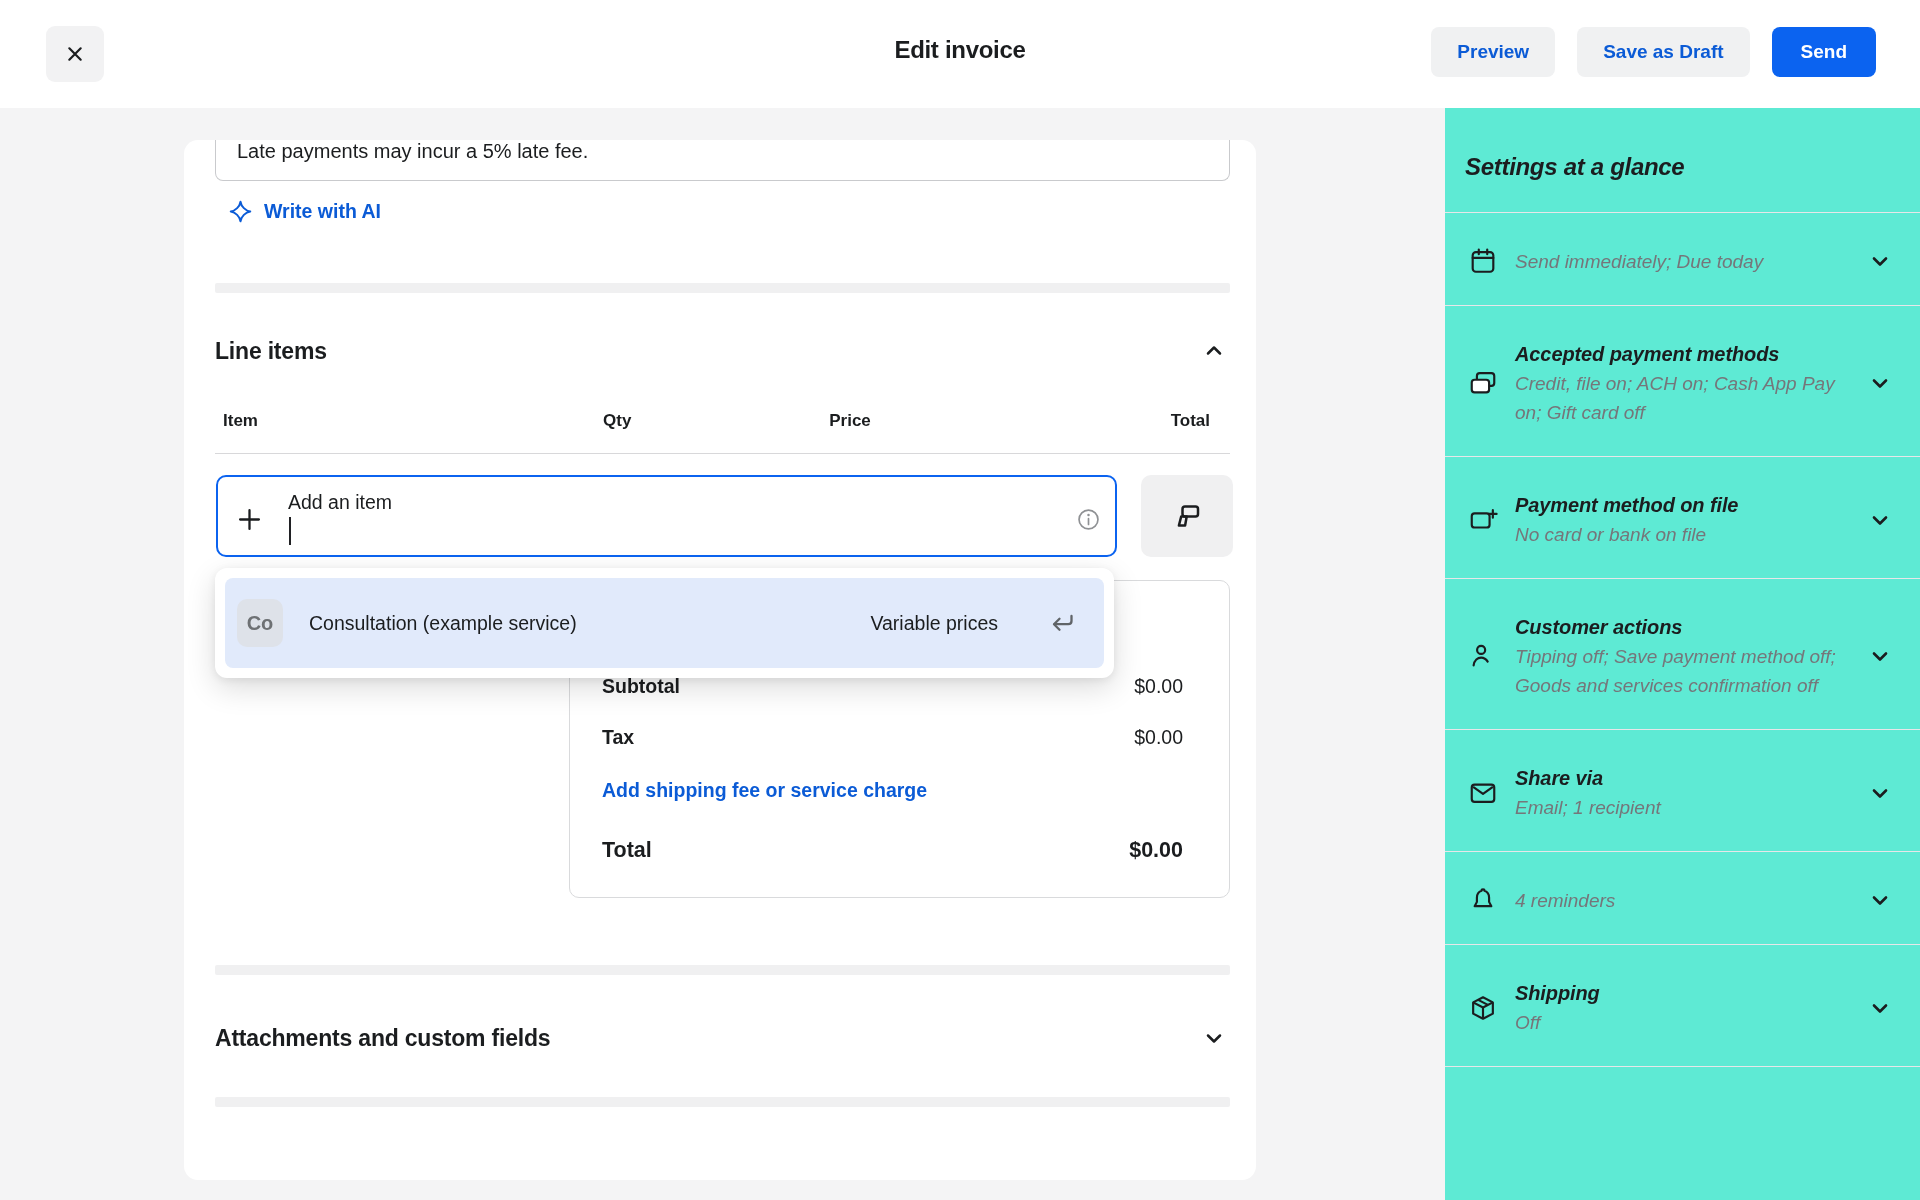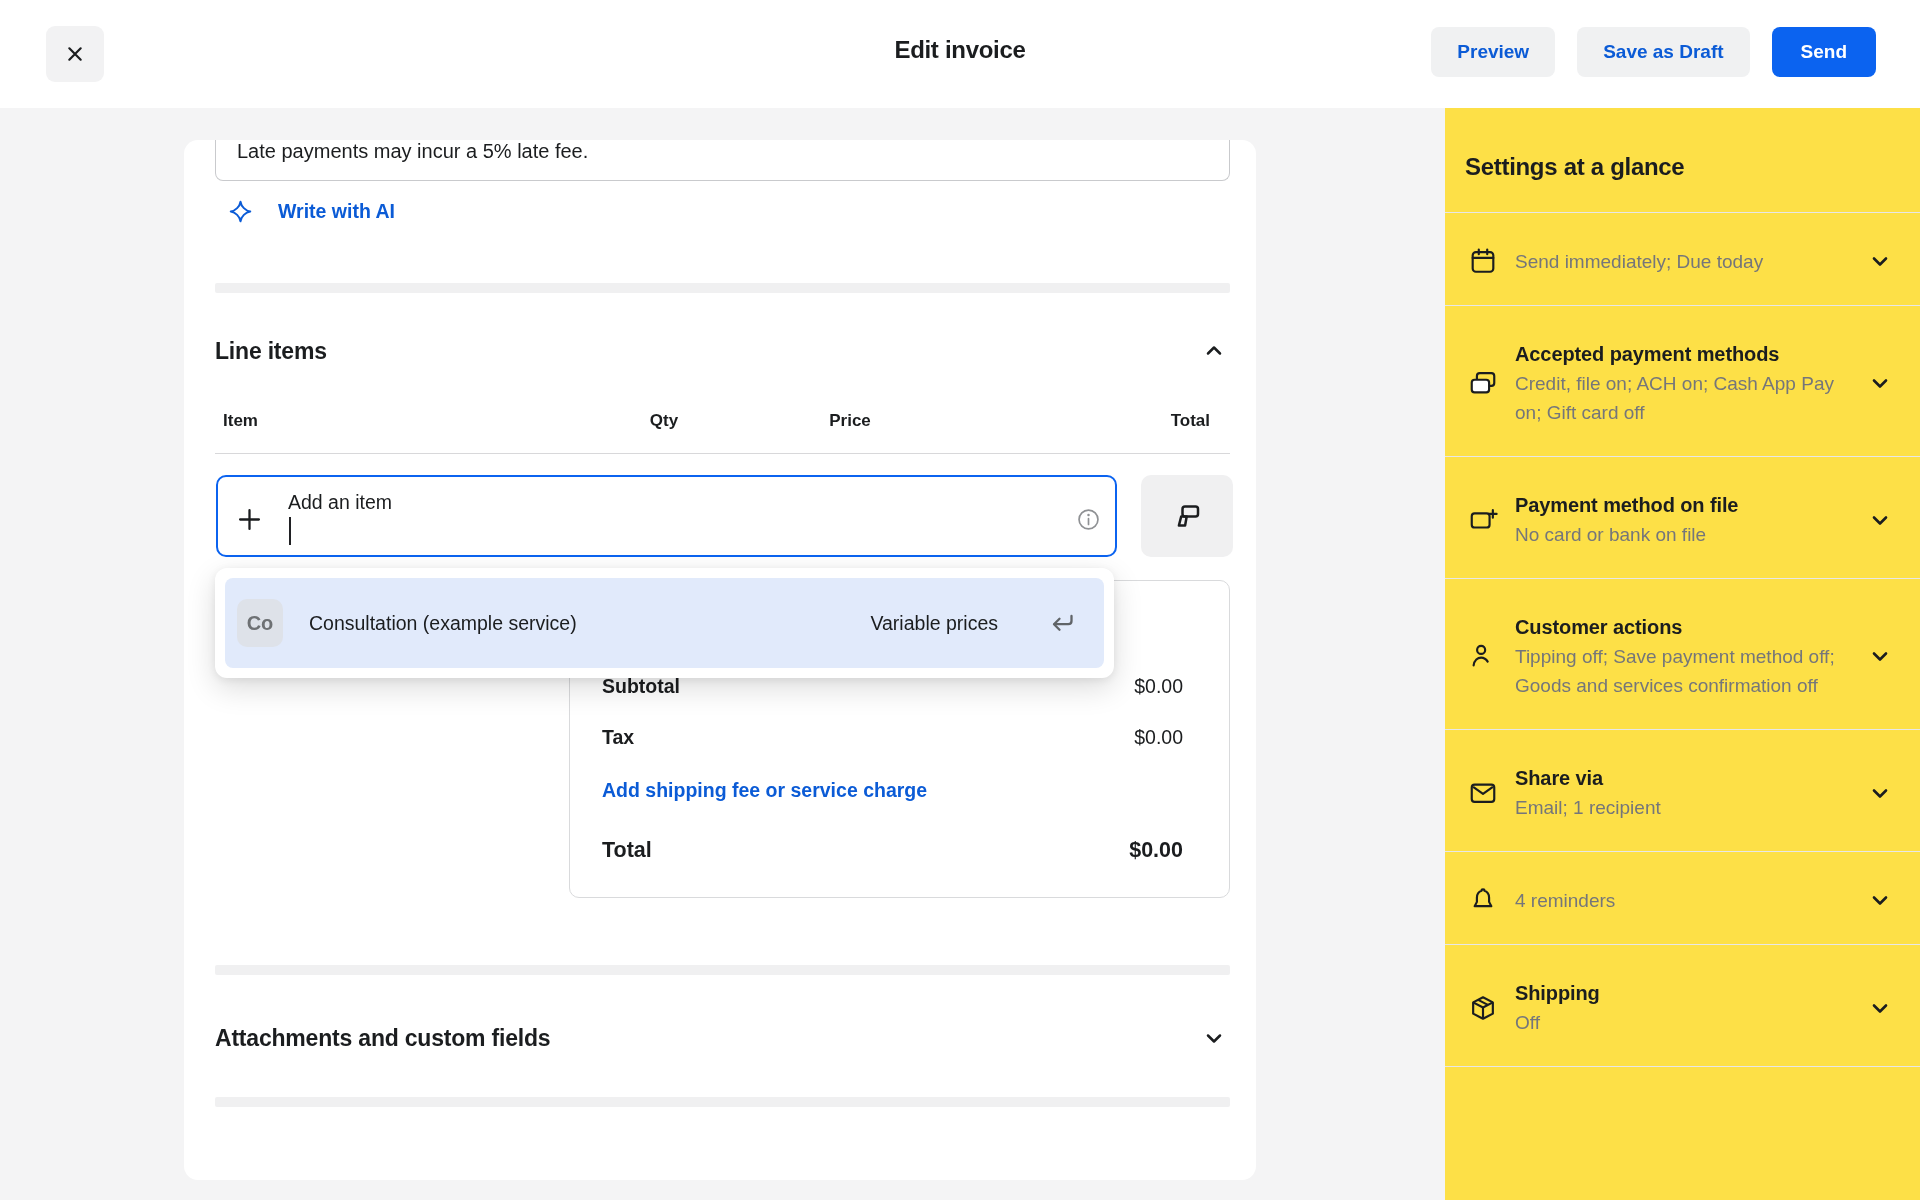--- a/index.html
+++ b/index.html
@@ -17,34 +17,34 @@
   .btn-primary { background:#0b63f0; color:#fff; padding:0 29px; }
 
   
   .workspace { position:absolute; left:0; top:108px; width:1920px; height:1092px; background:#f4f4f5; }
 
   
   .card { position:absolute; left:184px; top:32px; width:1072px; height:1040px; background:#fff; border-radius:14px; }
   .msg-box { position:absolute; left:31px; top:0; width:1015px; height:41px; background:#fff;
              border:1px solid #c9cacd; border-top:none; border-radius:0 0 8px 8px; }
   .msg-box span { display:block; padding:0 0 0 21px; font-size:20px; line-height:22px; color:#1b1d1f; }
-  .ai-link { position:absolute; left:44px; top:59px; display:flex; align-items:center; gap:25px; cursor:pointer; color:#0b5bd6; }
+  .ai-link { position:absolute; left:44px; top:59px; display:flex; align-items:center; gap:11px; cursor:pointer; color:#0b5bd6; }
   .ai-link .lbl { font-size:19.5px; font-weight:700; }
   .hr-thick { position:absolute; left:31px; width:1015px; height:10px; background:#f0f0f1; border-radius:2px; }
   .hr1 { top:143px; } .hr2 { top:825px; } .hr3 { top:957px; }
 
   .section-head { position:absolute; left:31px; width:1015px; display:flex; align-items:center; justify-content:space-between; }
   .section-head h2 { font-size:23px; font-weight:700; letter-spacing:-.2px; }
   .sec-line-items { top:195px; } .sec-attach { top:882px;gap:28px; }
   .chev-btn { background:none; border:none; cursor:pointer; color:#1b1d1f; display:flex; padding:4px; }
 
   .cols { position:absolute; left:31px; top:271px; width:1015px; height:22px; font-size:17px; font-weight:700; }
   .cols span { position:absolute; top:0; }
   .col-item { left:8px; }
-  .col-qty { left:419px; width:60px; text-align:center; }
+  .col-qty { left:388px; width:60px; text-align:left; }
   .col-price { left:600px; width:70px; text-align:center; }
   .col-total { right:20px; text-align:right; }
   .cols-line { position:absolute; left:31px; top:313px; width:1015px; height:1px; background:#d8d8da; }
 
   .add-item { position:absolute; left:32px; top:335px; width:901px; height:82px; background:#fff;
               border:2px solid #0b63f0; border-radius:10px; cursor:text; }
   .add-item .plus { position:absolute; left:19px; top:30px; color:#1b1d1f; }
   .add-item .ai-label { position:absolute; left:70px; top:14px; font-size:19.5px; color:#1b1d1f; }
   .caret { position:absolute; left:71px; top:40px; width:2px; height:28px; background:#202124; }
   .add-item .info { position:absolute; right:13px; top:29px; color:#8f9194; }
@@ -63,21 +63,21 @@
 
   .summary { position:absolute; left:385px; top:440px; width:661px; height:318px; border:1px solid #d9dadc; border-radius:10px; background:#fff; }
   .sum-row { position:absolute; left:32px; right:46px; height:24px; display:flex; justify-content:space-between; font-size:19.5px; }
   .sum-row .l { font-weight:700; }
   .row-subtotal { top:94px; } .row-tax { top:145px; }
   .fee-link { position:absolute; left:32px; top:198px; font-size:19.5px; font-weight:700; color:#0b5bd6; cursor:pointer; background:none; border:none; font-family:inherit; padding:0; }
   .row-total { position:absolute; left:32px; right:46px; top:257px; display:flex; justify-content:space-between;
                font-size:21.5px; font-weight:700; }
 
   
-  .sidebar { position:absolute; left:1445px; top:0; width:475px; height:1092px; background:#fde047; }
+  .sidebar { position:absolute; left:1445px; top:0; width:475px; height:1092px; background:#5eead4;font-style:italic; }
   .sb-head { height:105px; border-bottom:1px solid #e7e7e9; padding:45px 24px 0 20px; }
   .sb-head h2 { font-size:24px; font-weight:700; letter-spacing:-.3px; }
   .sb-row { display:flex; align-items:center; padding:33px 28px 29px 23px; border-bottom:1px solid #e7e7e9; cursor:pointer; }
   .sb-icon { width:47px; flex:0 0 auto; color:#1b1d1f; display:flex; }
   .sb-text { width:338px; flex:0 0 auto; }
   .sb-title { font-size:20px; font-weight:700; line-height:30px; letter-spacing:-.1px; }
   .sb-sub { font-size:19px; line-height:29px; color:#75767a; }
   .sb-chev { margin-left:auto; color:#1b1d1f; display:flex; }
 
   svg { display:block; }

